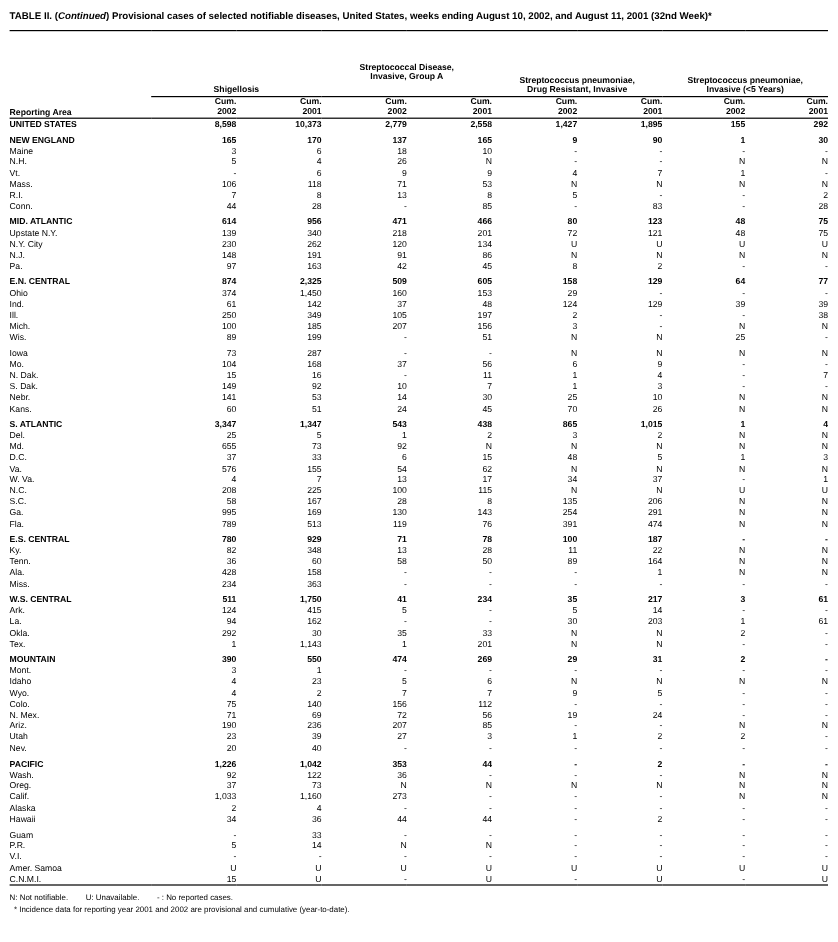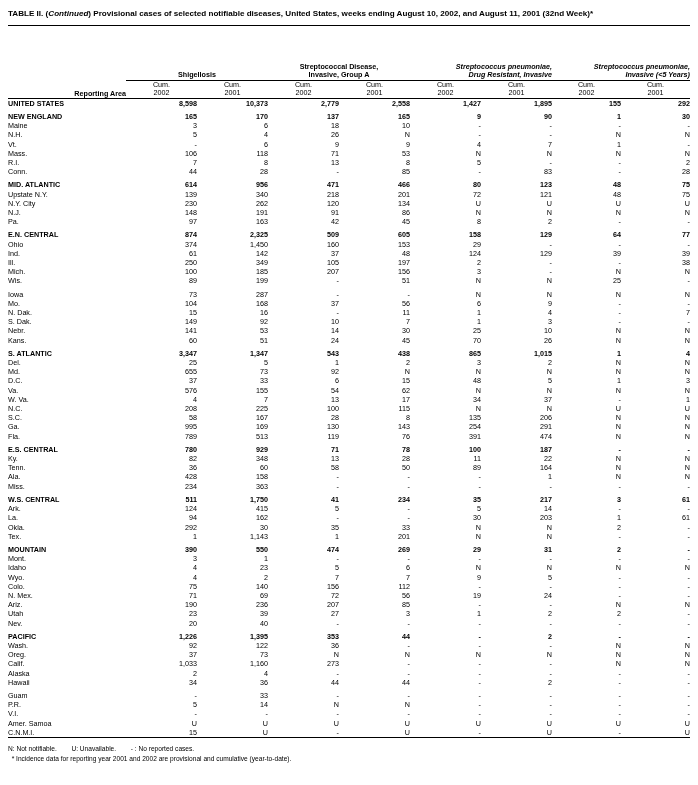--- a/index.html
+++ b/index.html
@@ -42,34 +42,32 @@
     vertical-align: bottom;
   }
   .hdr-group {
     text-align: center;
     font-weight: bold;
     font-size: 7.2px;
     padding-bottom: 1px;
     line-height: 1.15;
   }
   .hdr-group.ital {
-    font-style: italic;
+  }
+  .hdr-sub {
     text-align: right;
-  }
-  .hdr-sub {
-    text-align: center;
-    font-weight: normal;
+    font-weight: bold;
     font-size: 7.2px;
     line-height: 1.15;
     padding-bottom: 1px;
   }
   .hdr-rep {
     font-weight: bold;
     font-size: 7.2px;
-    text-align: right;
+    text-align: left;
     padding-bottom: 1px;
   }
   .rule-top td {
     border-top: 1.1px solid #000;
   }
   .rule-bottom td {
     border-bottom: 1.1px solid #000;
   }
   td.area {
     text-align: left;
@@ -124,21 +122,21 @@
       <tr class="rule-top">
         <td></td>
           <td colspan="8"></td>
       </tr>
       <tr>
         <td></td>
         <td class="hdr-group" colspan="2">
           <div style="border-bottom:0.7px solid #000; padding-bottom:1px;margin-top:45px;"><span>Shigellosis</span></div>
         </td>
         <td class="hdr-group" colspan="2">
-          <div style="border-bottom:0.7px solid #000; padding-bottom:1px;"><span style="white-space:pre-line">Streptococcal Disease,
+          <div style="border-bottom:0.7px solid #000; padding-bottom:12px;"><span style="white-space:pre-line">Streptococcal Disease,
 Invasive, Group A</span></div>
         </td>
         <td class="hdr-group ital" colspan="2">
           <div style="border-bottom:0.7px solid #000; padding-bottom:1px;"><span style="white-space:pre-line">Streptococcus pneumoniae,
 Drug Resistant, Invasive</span></div>
         </td>
         <td class="hdr-group ital" colspan="2">
           <div style="border-bottom:0.7px solid #000; padding-bottom:1px;"><span style="white-space:pre-line">Streptococcus pneumoniae,
 Invasive (&lt;5 Years)</span></div>
         </td>
@@ -785,21 +783,21 @@
           <td class="num">-</td>
           <td class="num">-</td>
           <td class="num">-</td>
         </tr>
         <tr class="spacer">
           <td colspan="9"></td>
         </tr>
         <tr class="datarow">
           <td class="area bold">PACIFIC</td>
           <td class="num bold">1,226</td>
-          <td class="num bold">1,395</td>
+          <td class="num bold">1,042</td>
           <td class="num bold">353</td>
           <td class="num bold">44</td>
           <td class="num bold">-</td>
           <td class="num bold">2</td>
           <td class="num bold">-</td>
           <td class="num bold">-</td>
         </tr>
         <tr class="datarow">
           <td class="area">Wash.</td>
           <td class="num">92</td>

